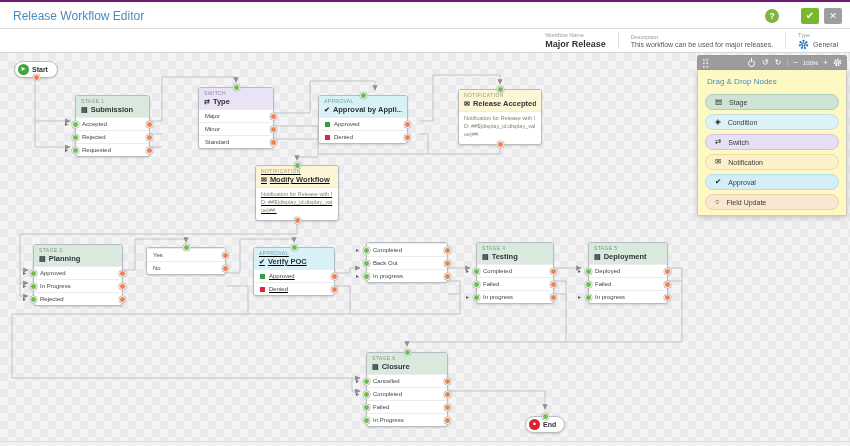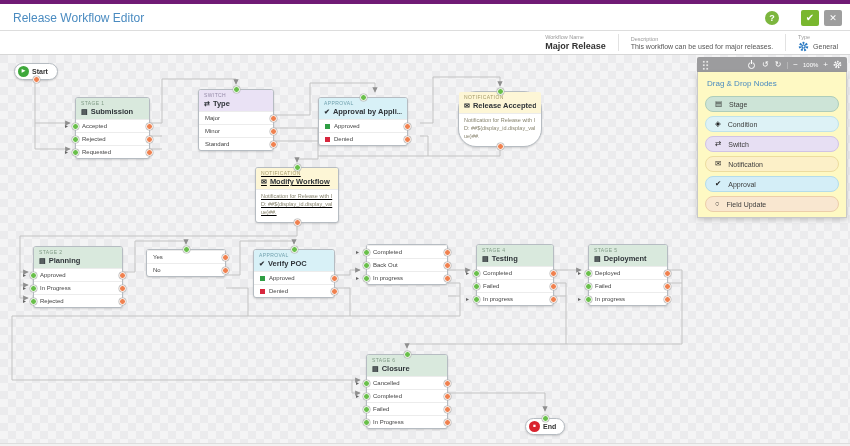--- a/index.html
+++ b/index.html
@@ -1,18 +1,18 @@
 <!DOCTYPE html>
 <html><head>
 <meta charset="utf-8">
 <style>
   * { margin:0; padding:0; box-sizing:border-box; }
   html,body { width:850px; height:446px; overflow:hidden;
     font-family:"Liberation Sans", sans-serif; background:#fff; }
-  #app { position:relative; width:850px; height:446px; border-top:4px solid #701a75;padding-left:36px; }
+  #app { position:relative; width:850px; height:446px; border-top:2px solid #701a75;padding-left:36px; }
 
   
   #hdr { position:absolute; top:1px; left:0; width:850px; height:26px; background:#fff;
     border-bottom:1px solid #ddd; display:flex; align-items:center; padding:0 8px 0 13px; }
   #hdr .ttl { color:#4a8bc0; font-size:12px; }
   #hdr .sp { flex:1; }
   .hbtn { display:flex; align-items:center; justify-content:center; cursor:pointer; }
   #helpB { width:14px; height:14px; border-radius:50%; background:#7cb63e; color:#fff;
     font-size:9px; font-weight:bold; margin-right:22px; }
   #saveB { width:18px; height:16px; border-radius:2px; background:#79b72e; color:#fff;
@@ -243,21 +243,21 @@
             <span>Approved</span>
             <span class="dot do rdot"></span>
           </div>
           <div class="nrow">
             <span class="sq" style="background: rgb(215, 38, 61);"></span>
             <span>Denied</span>
             <span class="dot do rdot"></span>
           </div>
           <span class="dot dg tdot"></span>
         </div>
-        <div class="node notification" style="left: 458px; top: 36px; width: 84px; border-radius: 18px;">
+        <div class="node notification" style="left: 458px; top: 36px; width: 84px;">
           <div class="nhead">
             <div class="caps">Notification</div>
             <div class="nname">
               <span class="nicon">✉</span>
               <span>Release Accepted</span>
             </div>
           </div>
           <div class="nbody">Notification for Release with ID: ##${display_id.display_value}##.</div>
           <span class="dot dg tdot"></span>
           <span class="dot do bdot"></span>
@@ -305,21 +305,21 @@
           <div class="nrow">
             <span>Yes</span>
             <span class="dot do rdot"></span>
           </div>
           <div class="nrow">
             <span>No</span>
             <span class="dot do rdot"></span>
           </div>
           <span class="dot dg tdot"></span>
         </div>
-        <div class="node approval" style="left: 253px; top: 194px; width: 82px;">
+        <div class="node approval" style="left: 253px; top: 194px; width: 82px; text-decoration: underline;">
           <div class="nhead">
             <div class="caps">Approval</div>
             <div class="nname">
               <span class="nicon">✔</span>
               <span>Verify POC</span>
             </div>
           </div>
           <div class="nrow">
             <span class="sq" style="background: rgb(47, 158, 68);"></span>
             <span>Approved</span>

